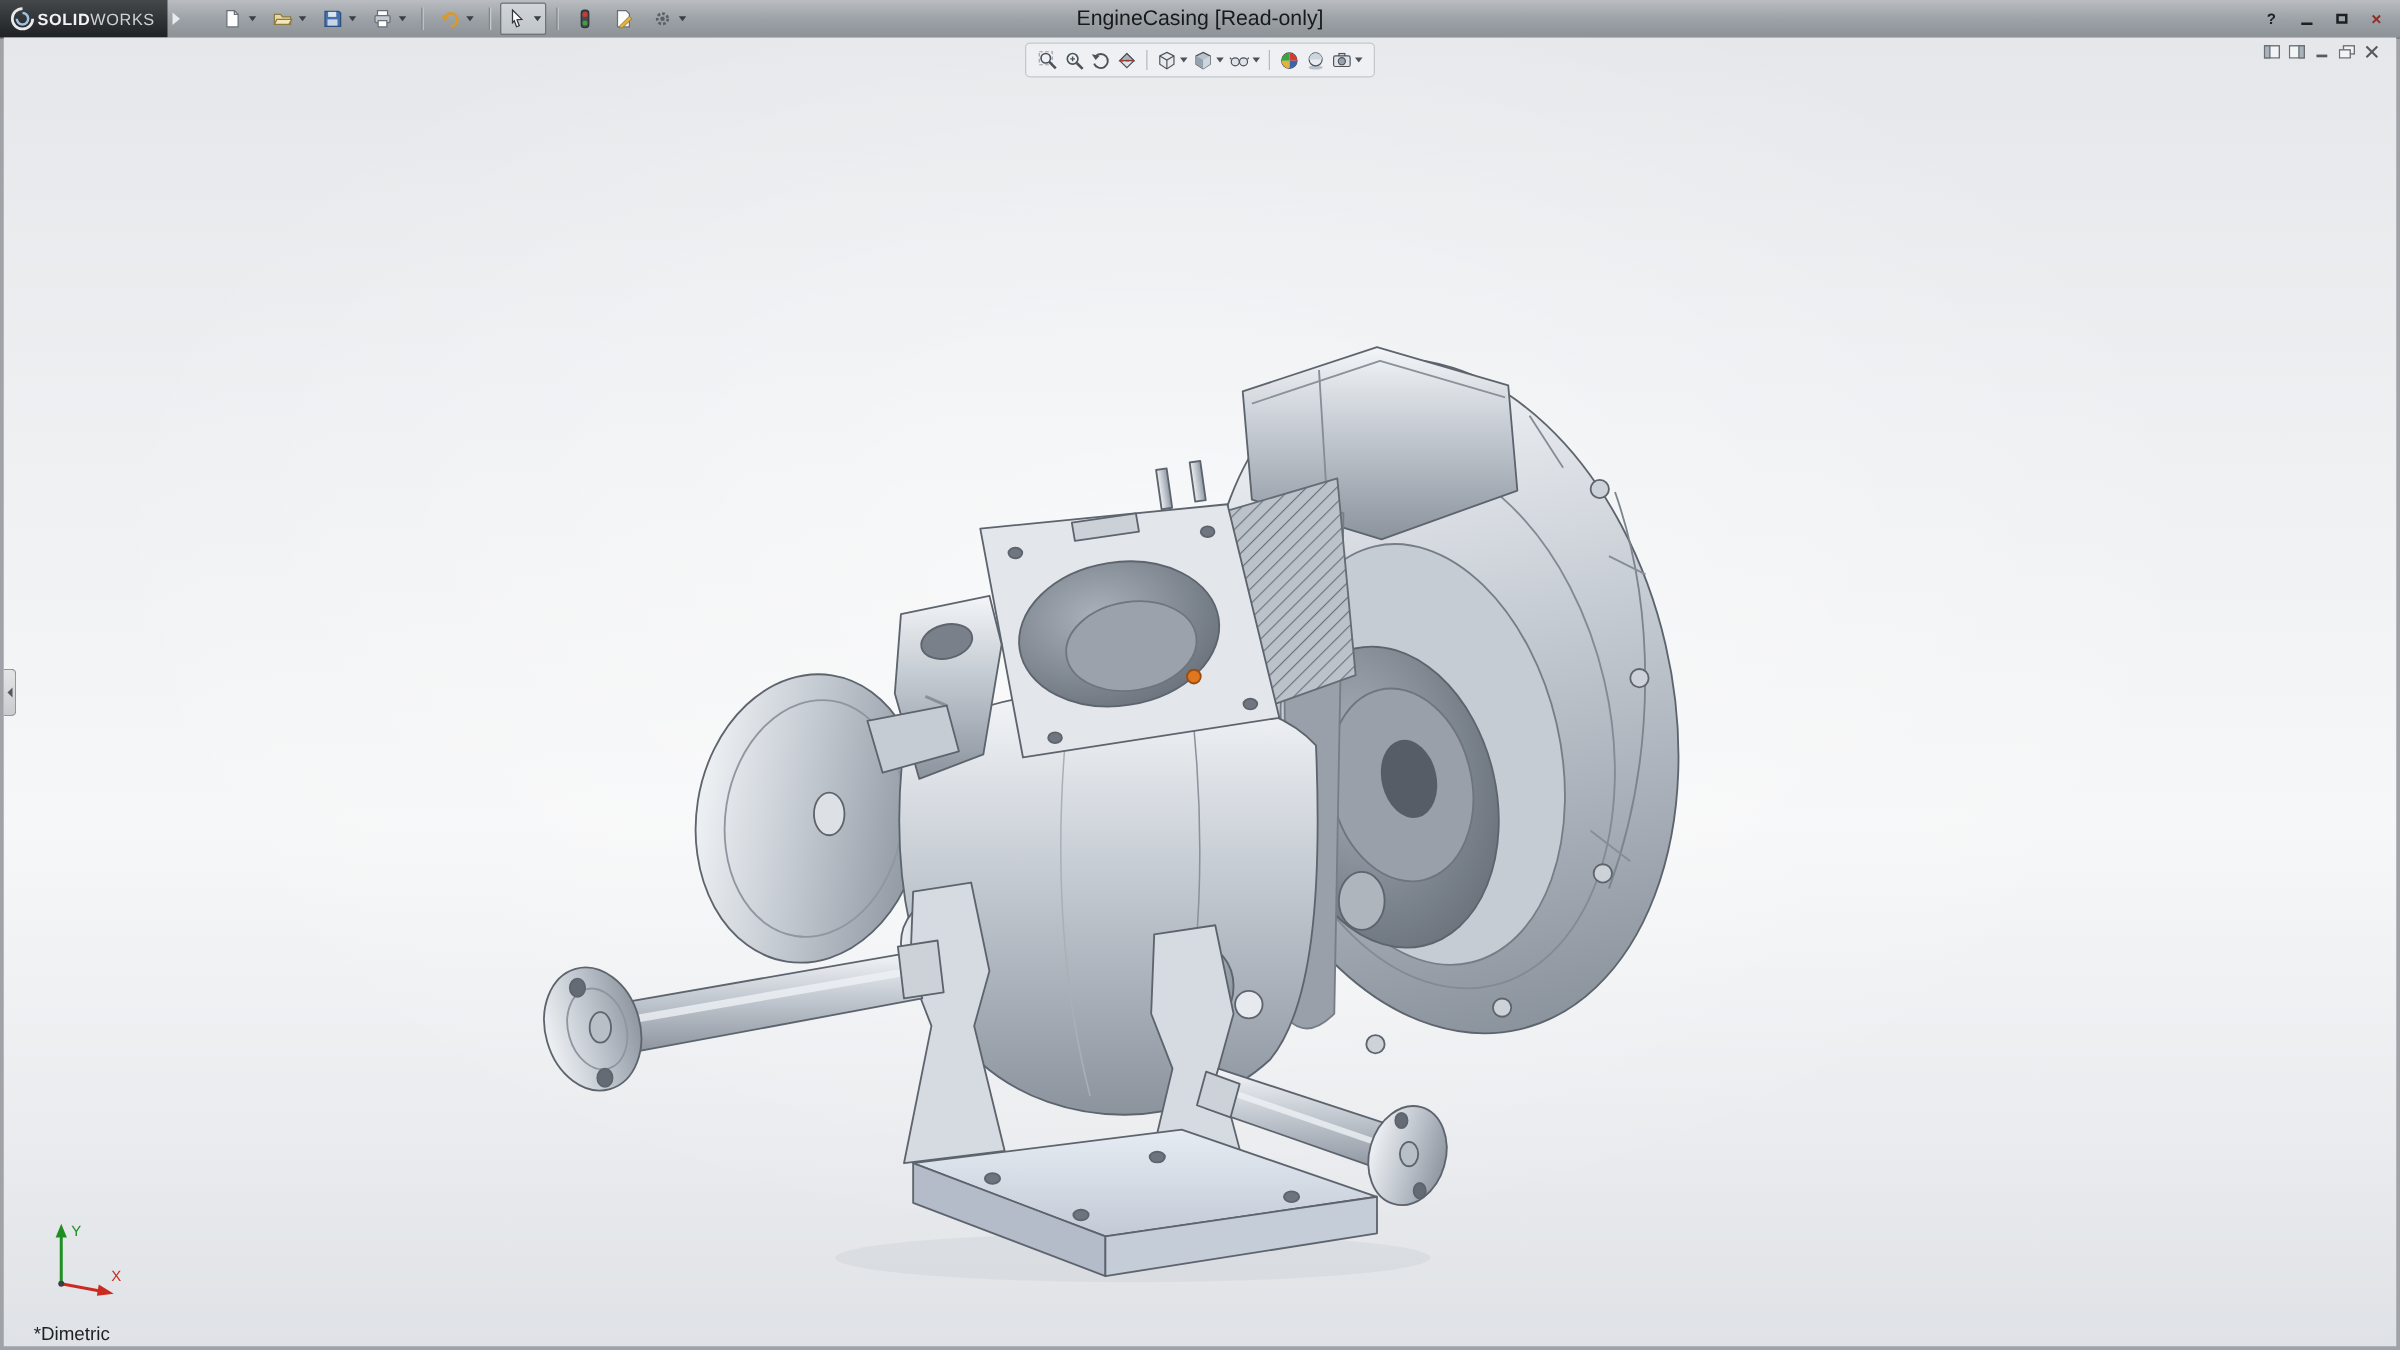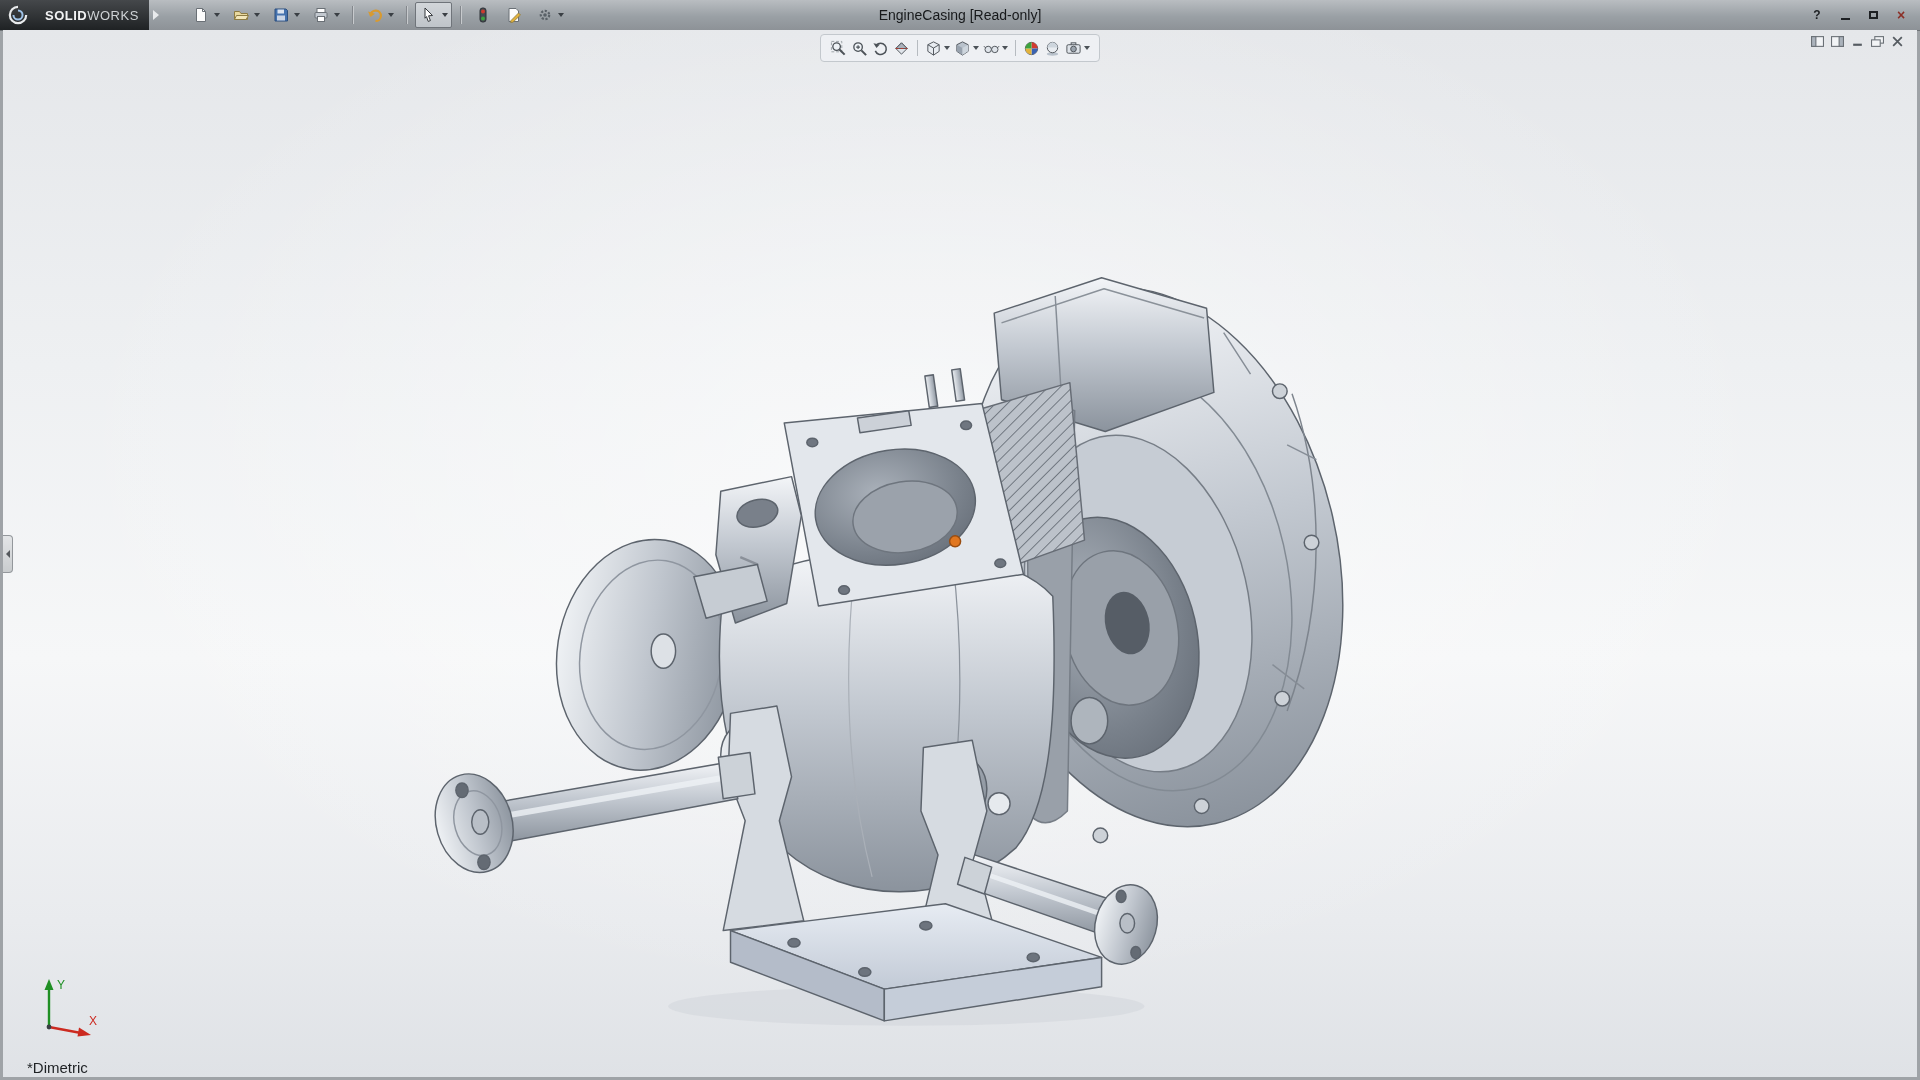--- a/index.html
+++ b/index.html
@@ -3,38 +3,38 @@
 <meta charset="utf-8">
 <style>
   html,body{margin:0;padding:0;width:1920px;height:1080px;overflow:hidden;
     font-family:"Liberation Sans", sans-serif;}
   .app{position:relative;width:1920px;height:1080px;background:#9fa3a7;}
 
   
   .titlebar{position:relative;height:30px;display:flex;align-items:center;
     background:linear-gradient(#b9bdc1,#9aa0a5 55%,#8d9297);
     border-bottom:1px solid #6f7478;}
-  .brand{height:30px;display:flex;align-items:center;gap:17px;padding:0 10px 0 8px;
+  .brand{height:30px;display:flex;align-items:center;gap:2px;padding:0 10px 0 8px;
     background:linear-gradient(#45484b,#1f2224);}
   .brand .logo{width:20px;height:20px;}
   .brand-text{color:#f2f3f4;font-size:13px;letter-spacing:.5px;white-space:nowrap;}
   .brand-text b{font-weight:bold;}
   .brand-text .w{font-weight:normal;color:#cfd3d6;}
   .brand-notch{width:0;height:0;margin-left:4px;border-top:5px solid transparent;
     border-bottom:5px solid transparent;border-left:6px solid #e8eaec;}
   .toolbar{display:flex;align-items:center;gap:3px;margin-left:28px;}
   .tgroup{display:flex;align-items:center;padding:2px 3px;border:1px solid transparent;border-radius:2px;}
   .tgroup.active{border-color:#6f747a;background:linear-gradient(#d2d6da,#bfc4c9);}
   .tbtn{background:none;border:none;padding:0;margin:0;width:20px;height:20px;
     display:flex;align-items:center;justify-content:center;cursor:default;}
   .icn{width:16px;height:16px;display:block;}
   .dd{width:0;height:0;margin-left:3px;border-left:3.5px solid transparent;
     border-right:3.5px solid transparent;border-top:4px solid #3a3f44;}
   .tsep{width:1px;height:18px;background:#83878c;box-shadow:1px 0 0 #c7cacd;margin:0 5px;}
-  .title{position:absolute;left:0;right:0;text-align:center;font-size:14px;color:#17191b;pointer-events:none;}
+  .title{position:absolute;left:0;right:0;text-align:center;font-size:17px;color:#17191b;pointer-events:none;}
   .winbtns{margin-left:auto;display:flex;align-items:center;gap:6px;padding-right:8px;position:relative;z-index:2;}
   .wbtn{width:22px;height:17px;display:flex;align-items:center;justify-content:center;
     font-size:12px;font-weight:bold;color:#1d2023;background:none;border:none;padding:0;}
   .glyph-min{width:9px;height:2px;background:#1d2023;margin-top:7px;}
   .glyph-max{width:9px;height:8px;border:2px solid #1d2023;box-sizing:border-box;}
   .wbtn.close{color:#8b2f27;font-size:14px;}
 
   
   .viewport{position:absolute;top:30px;left:3px;right:3px;bottom:3px;overflow:hidden;
     background:

